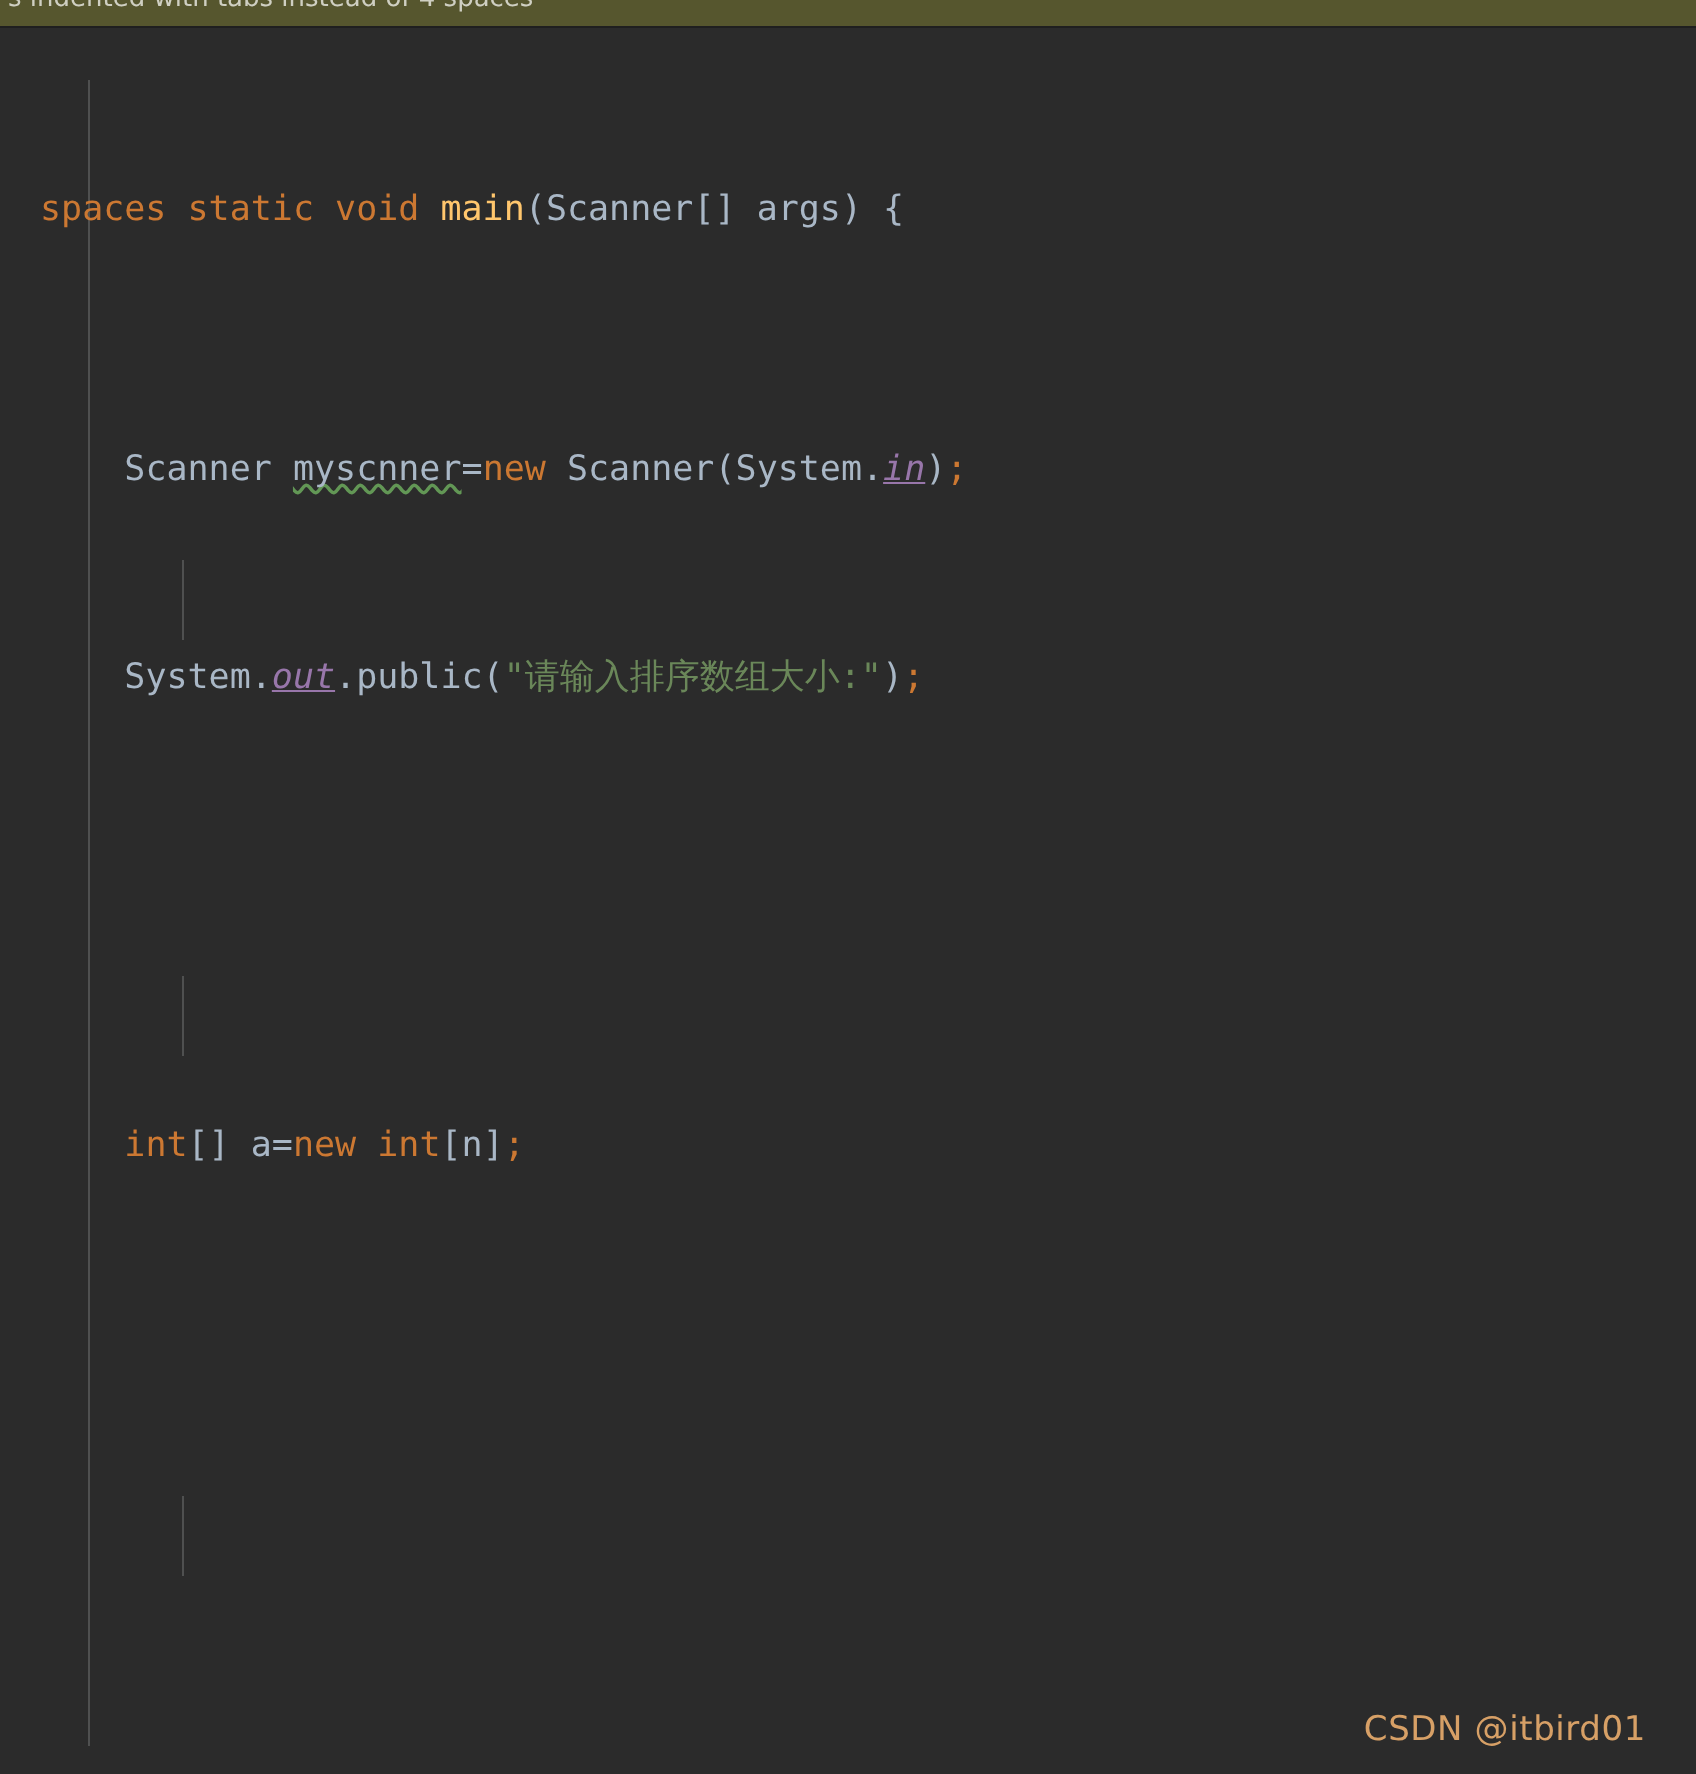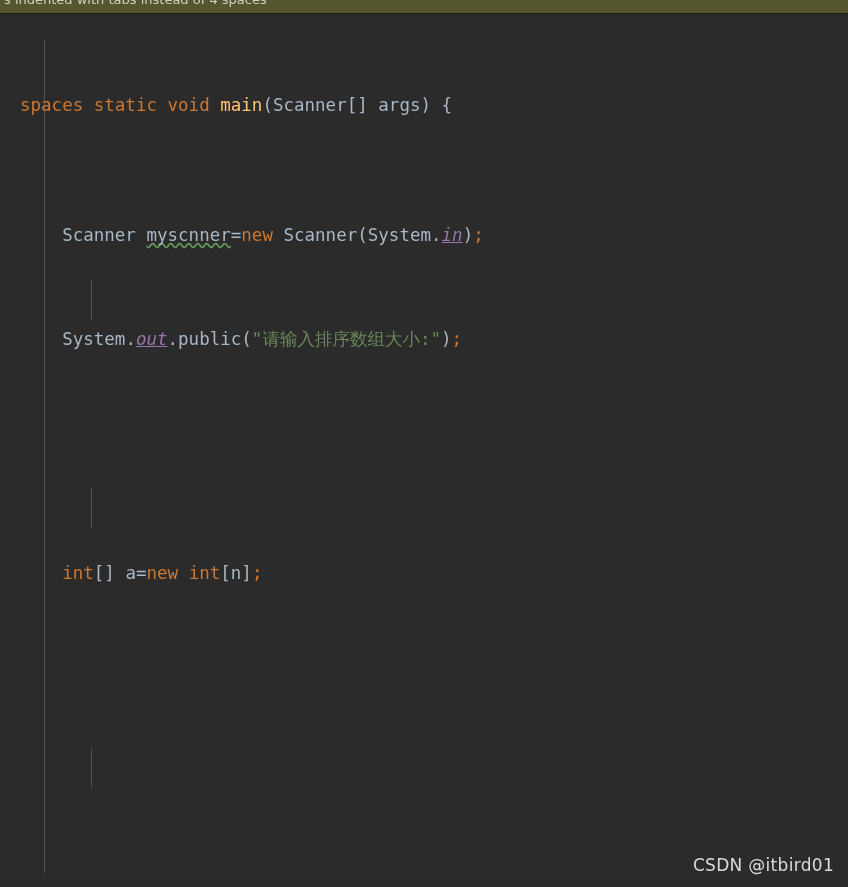--- a/index.html
+++ b/index.html
@@ -90,25 +90,25 @@
   .fld   { color: #9876aa; font-style: italic; text-decoration: underline; }  
   .cmt   { color: #808080; }          
   .todo  { color: #a1b82a; font-style: italic; }  
   .semi  { color: #cc7832; }     
   .sp    { color: #a9b7c6; text-decoration: underline wavy #629755;
            text-decoration-skip-ink: none; }
 
   
   .watermark {
     position: absolute;
-    right: 14px;
+    right: 25px;
     bottom: 12px;
     font-family: "DejaVu Sans", "Liberation Sans", sans-serif;
     font-size: 17px;
-    color: #ffffff;
+    color: #fdba74;
     opacity: 0.82;
     letter-spacing: 0.3px;
     white-space: nowrap;
     user-select: none;
   }
 </style>
 </head>
 <body>
 
 <div id="editor-root">

